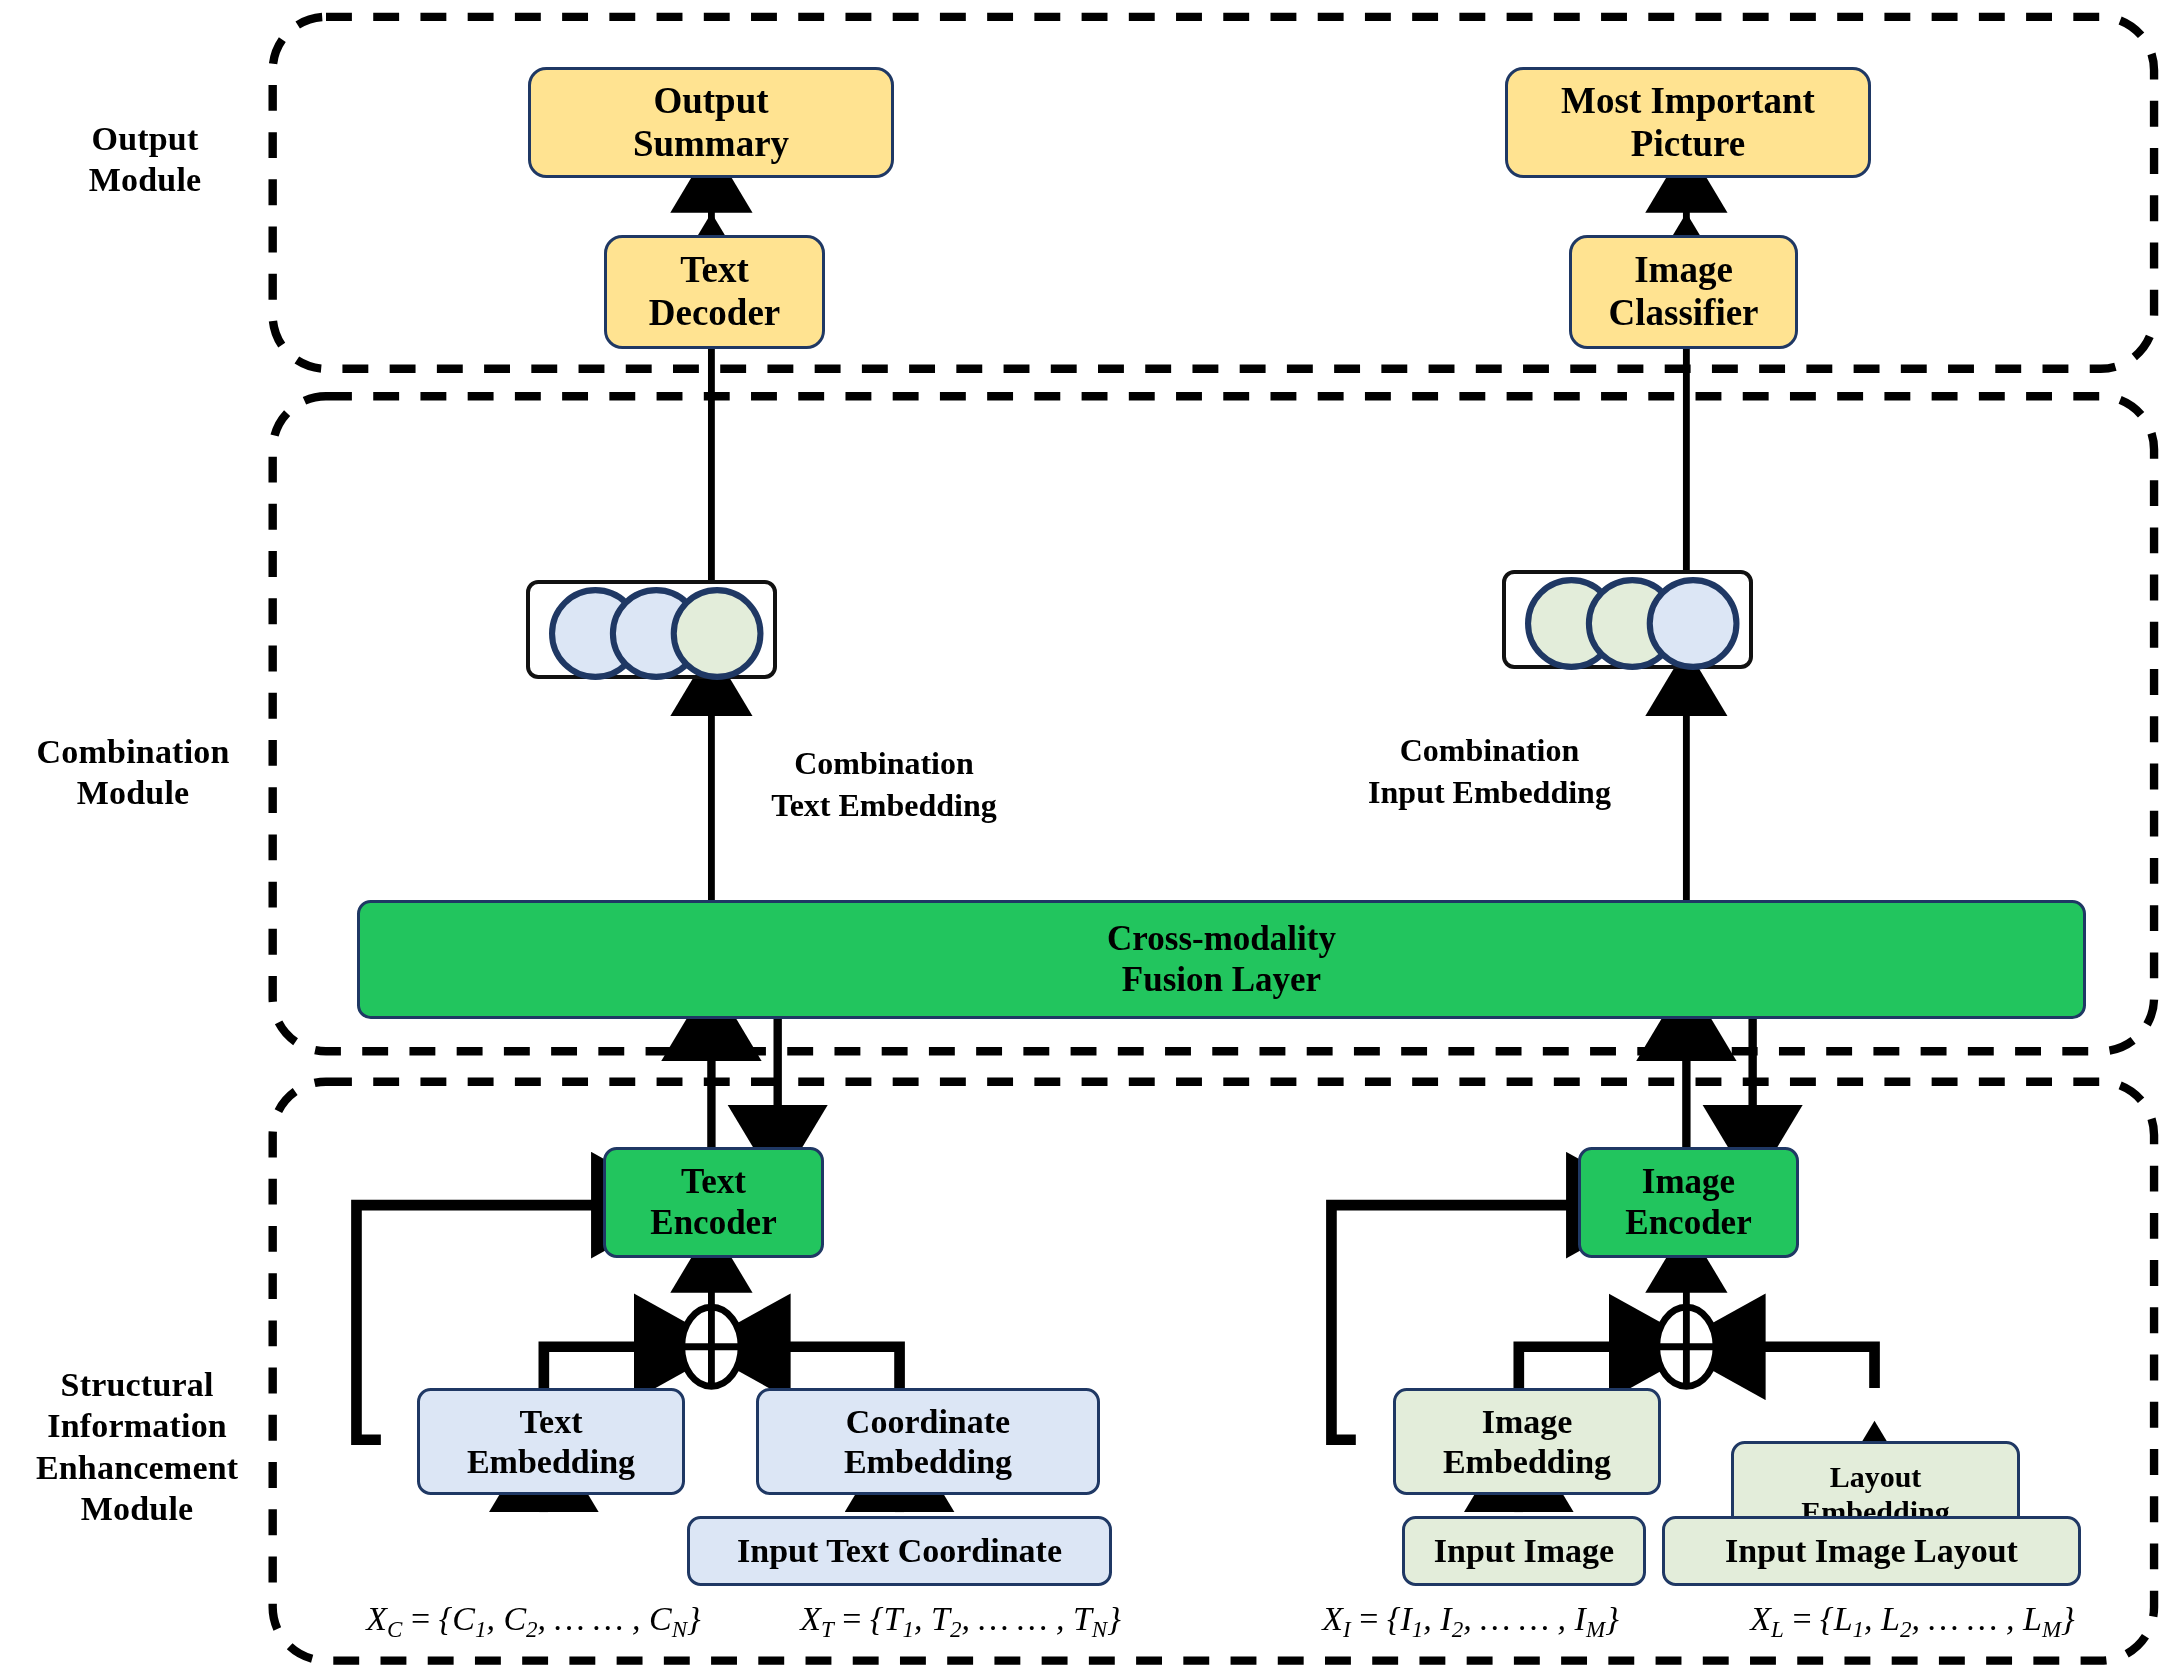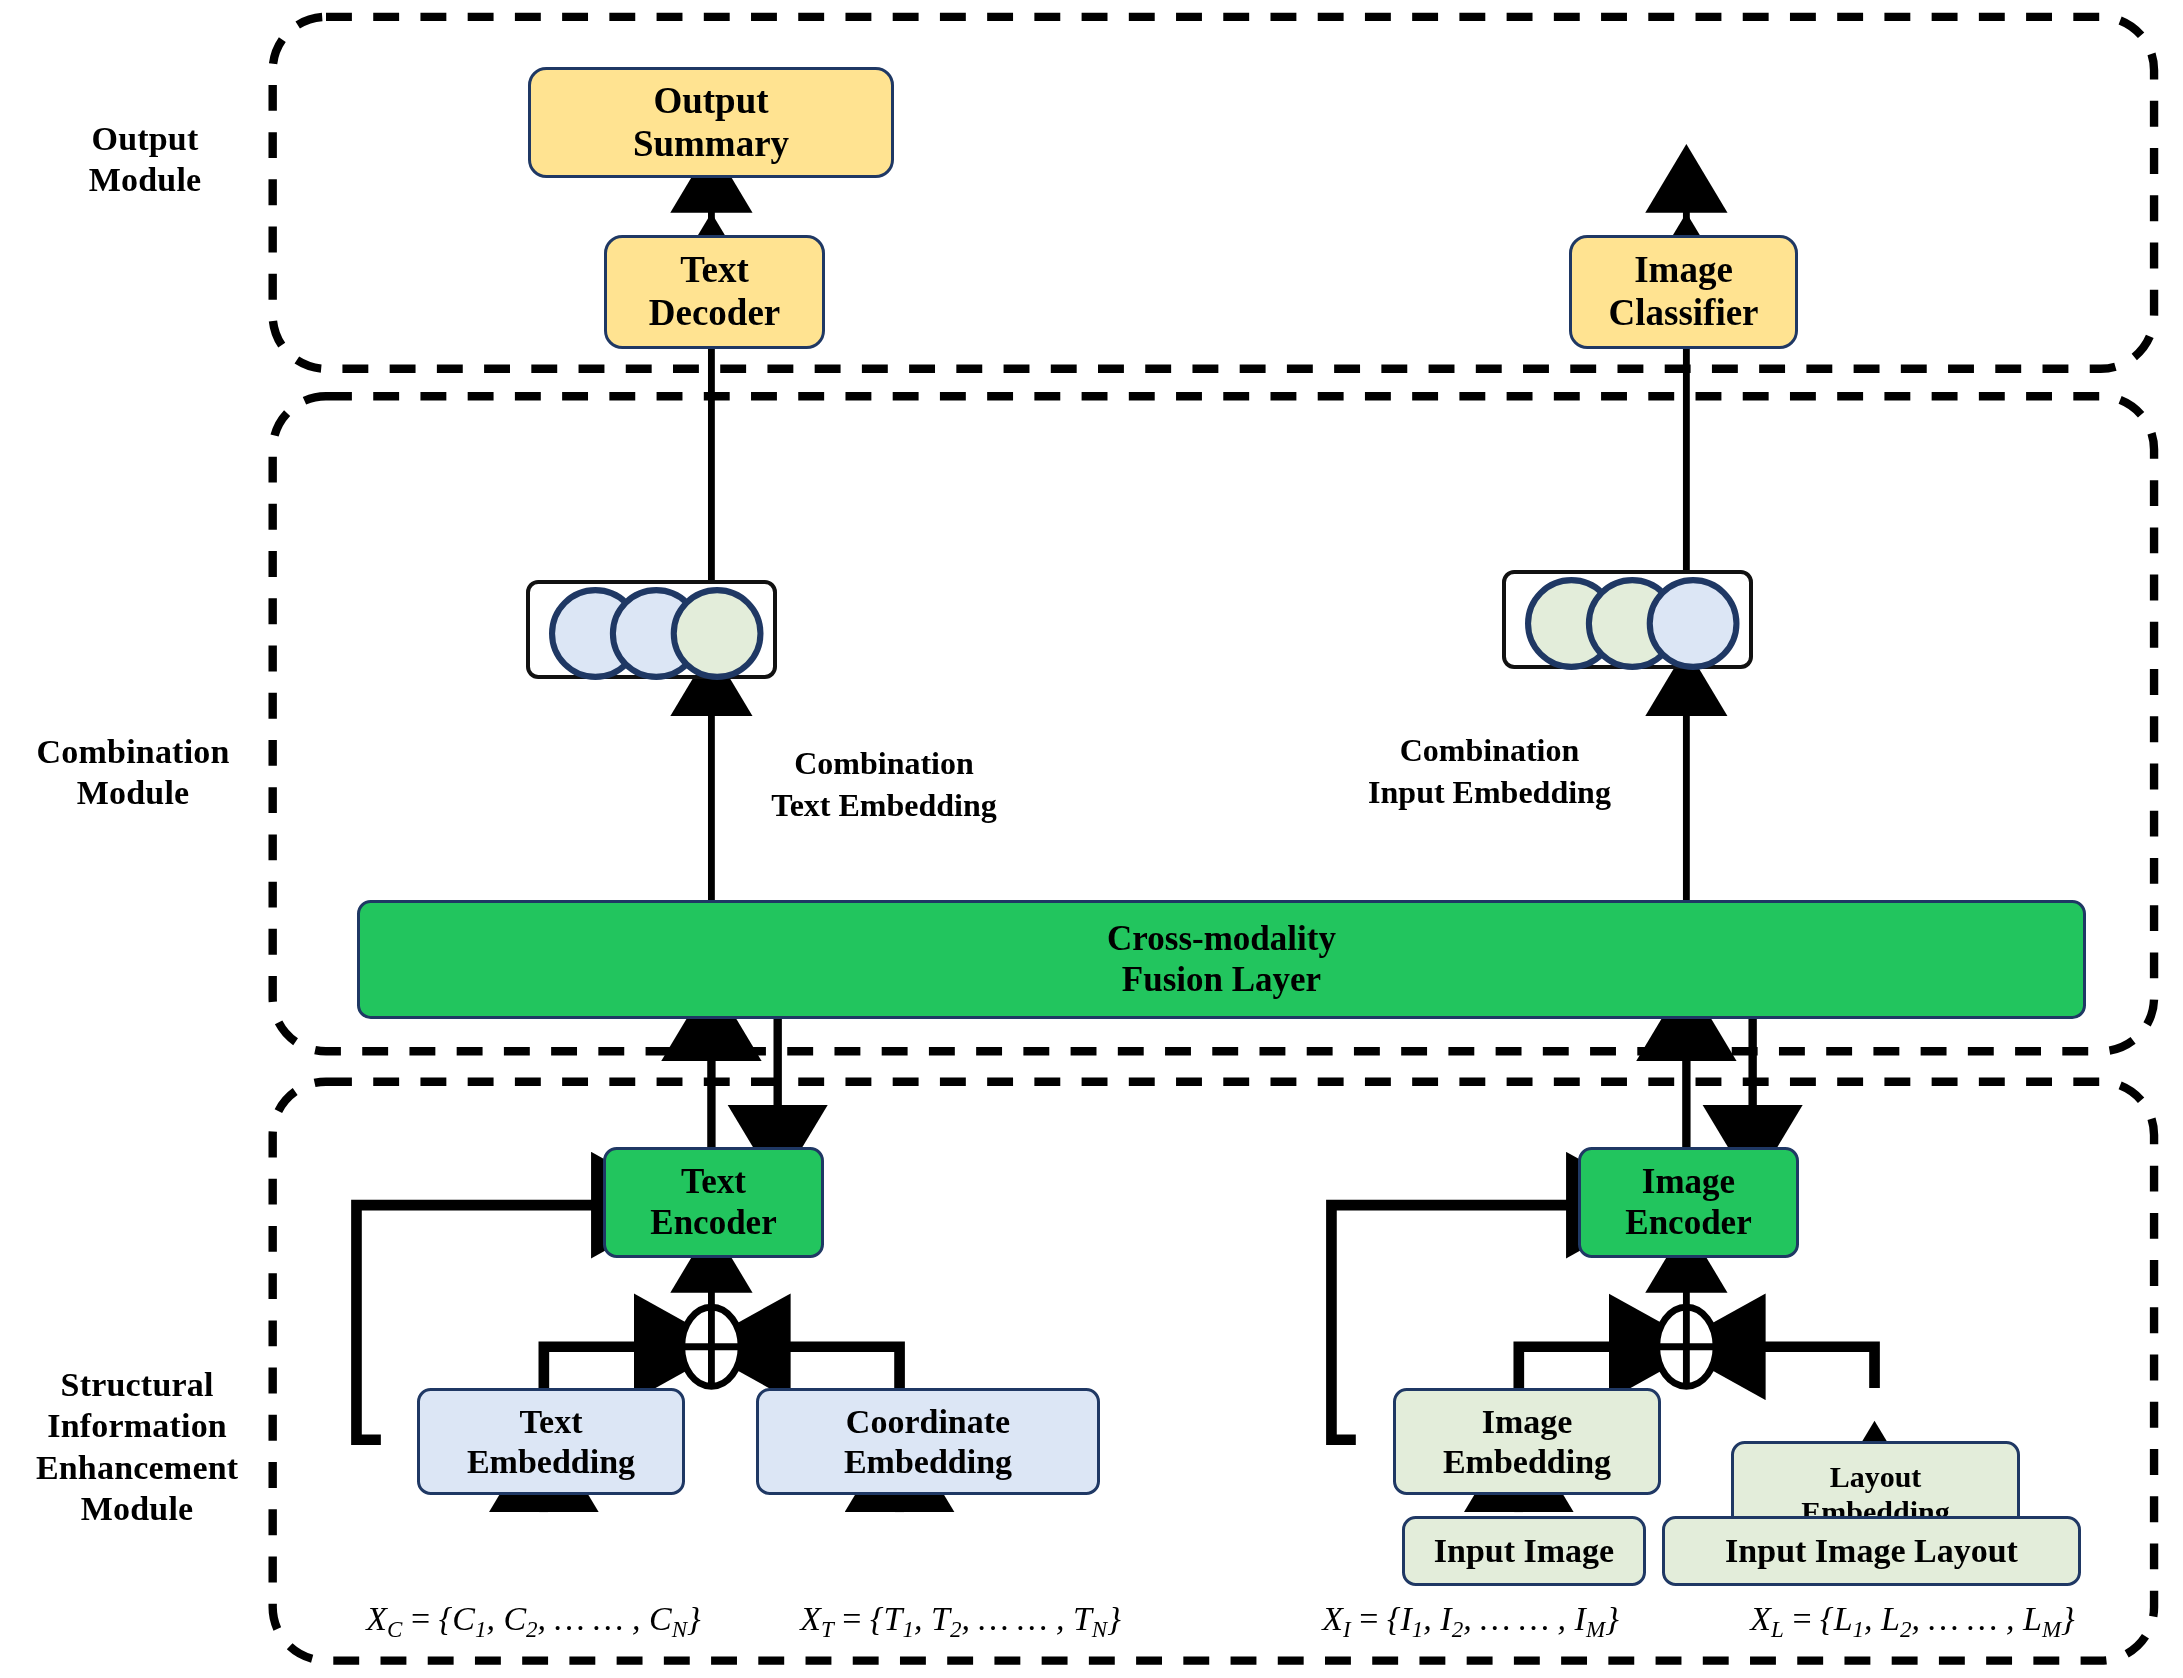--- a/index.html
+++ b/index.html
@@ -117,20 +117,26 @@
     </span>
   </div>
 
   <div class="node yellow-strong r18" style="left:604px;top:235px;width:221px;height:114px;font-size:37px;">
     <span>
       <i style="font-style:normal">Text</i><br>
       <i style="font-style:normal">Decoder</i>
     </span>
   </div>
 
+  <div class="node yellow-strong r18" style="left:1505px;top:67px;width:366px;height:111px;font-size:37px;">
+    <span>
+      <i style="font-style:normal">Most Important</i><br>
+      <i style="font-style:normal">Picture</i>
+    </span>
+  </div>
 
   <div class="node yellow-strong r18" style="left:1569px;top:235px;width:229px;height:114px;font-size:37px;">
     <span>
       <i style="font-style:normal">Image</i><br>
       <i style="font-style:normal">Classifier</i>
     </span>
   </div>
 
   <div class="emb-box" style="left:526px;top:580px;width:251px;height:99px;">
     <svg width="251" height="99" viewBox="0 0 330 130" style="display:block">
@@ -201,20 +207,21 @@
   </div>
 
   <div class="node green r14" style="left:1731px;top:1441px;width:289px;height:107px;font-size:30px;">
     <span>
       <i style="font-style:normal">Layout</i><br>
       <i style="font-style:normal">Embedding</i>
     </span>
   </div>
 
 
+  <div class="node blue r14" style="left:687px;top:1516px;width:425px;height:70px;font-size:34px;">Input Text Coordinate</div>
 
   <div class="node green r14" style="left:1402px;top:1516px;width:244px;height:70px;font-size:34px;">Input Image</div>
 
   <div class="node green r14" style="left:1662px;top:1516px;width:419px;height:70px;font-size:34px;">Input Image Layout</div>
 
   <div class="math" style="left:320px;top:1600px;width:427px;">
     <span>X<span class="sub">C</span> <span class="up">=</span> {C<span class="sub">1</span>, C<span class="sub">2</span>, … … , C<span class="sub">N</span>}</span>
   </div>
 
   <div class="math" style="left:747px;top:1600px;width:427px;">

